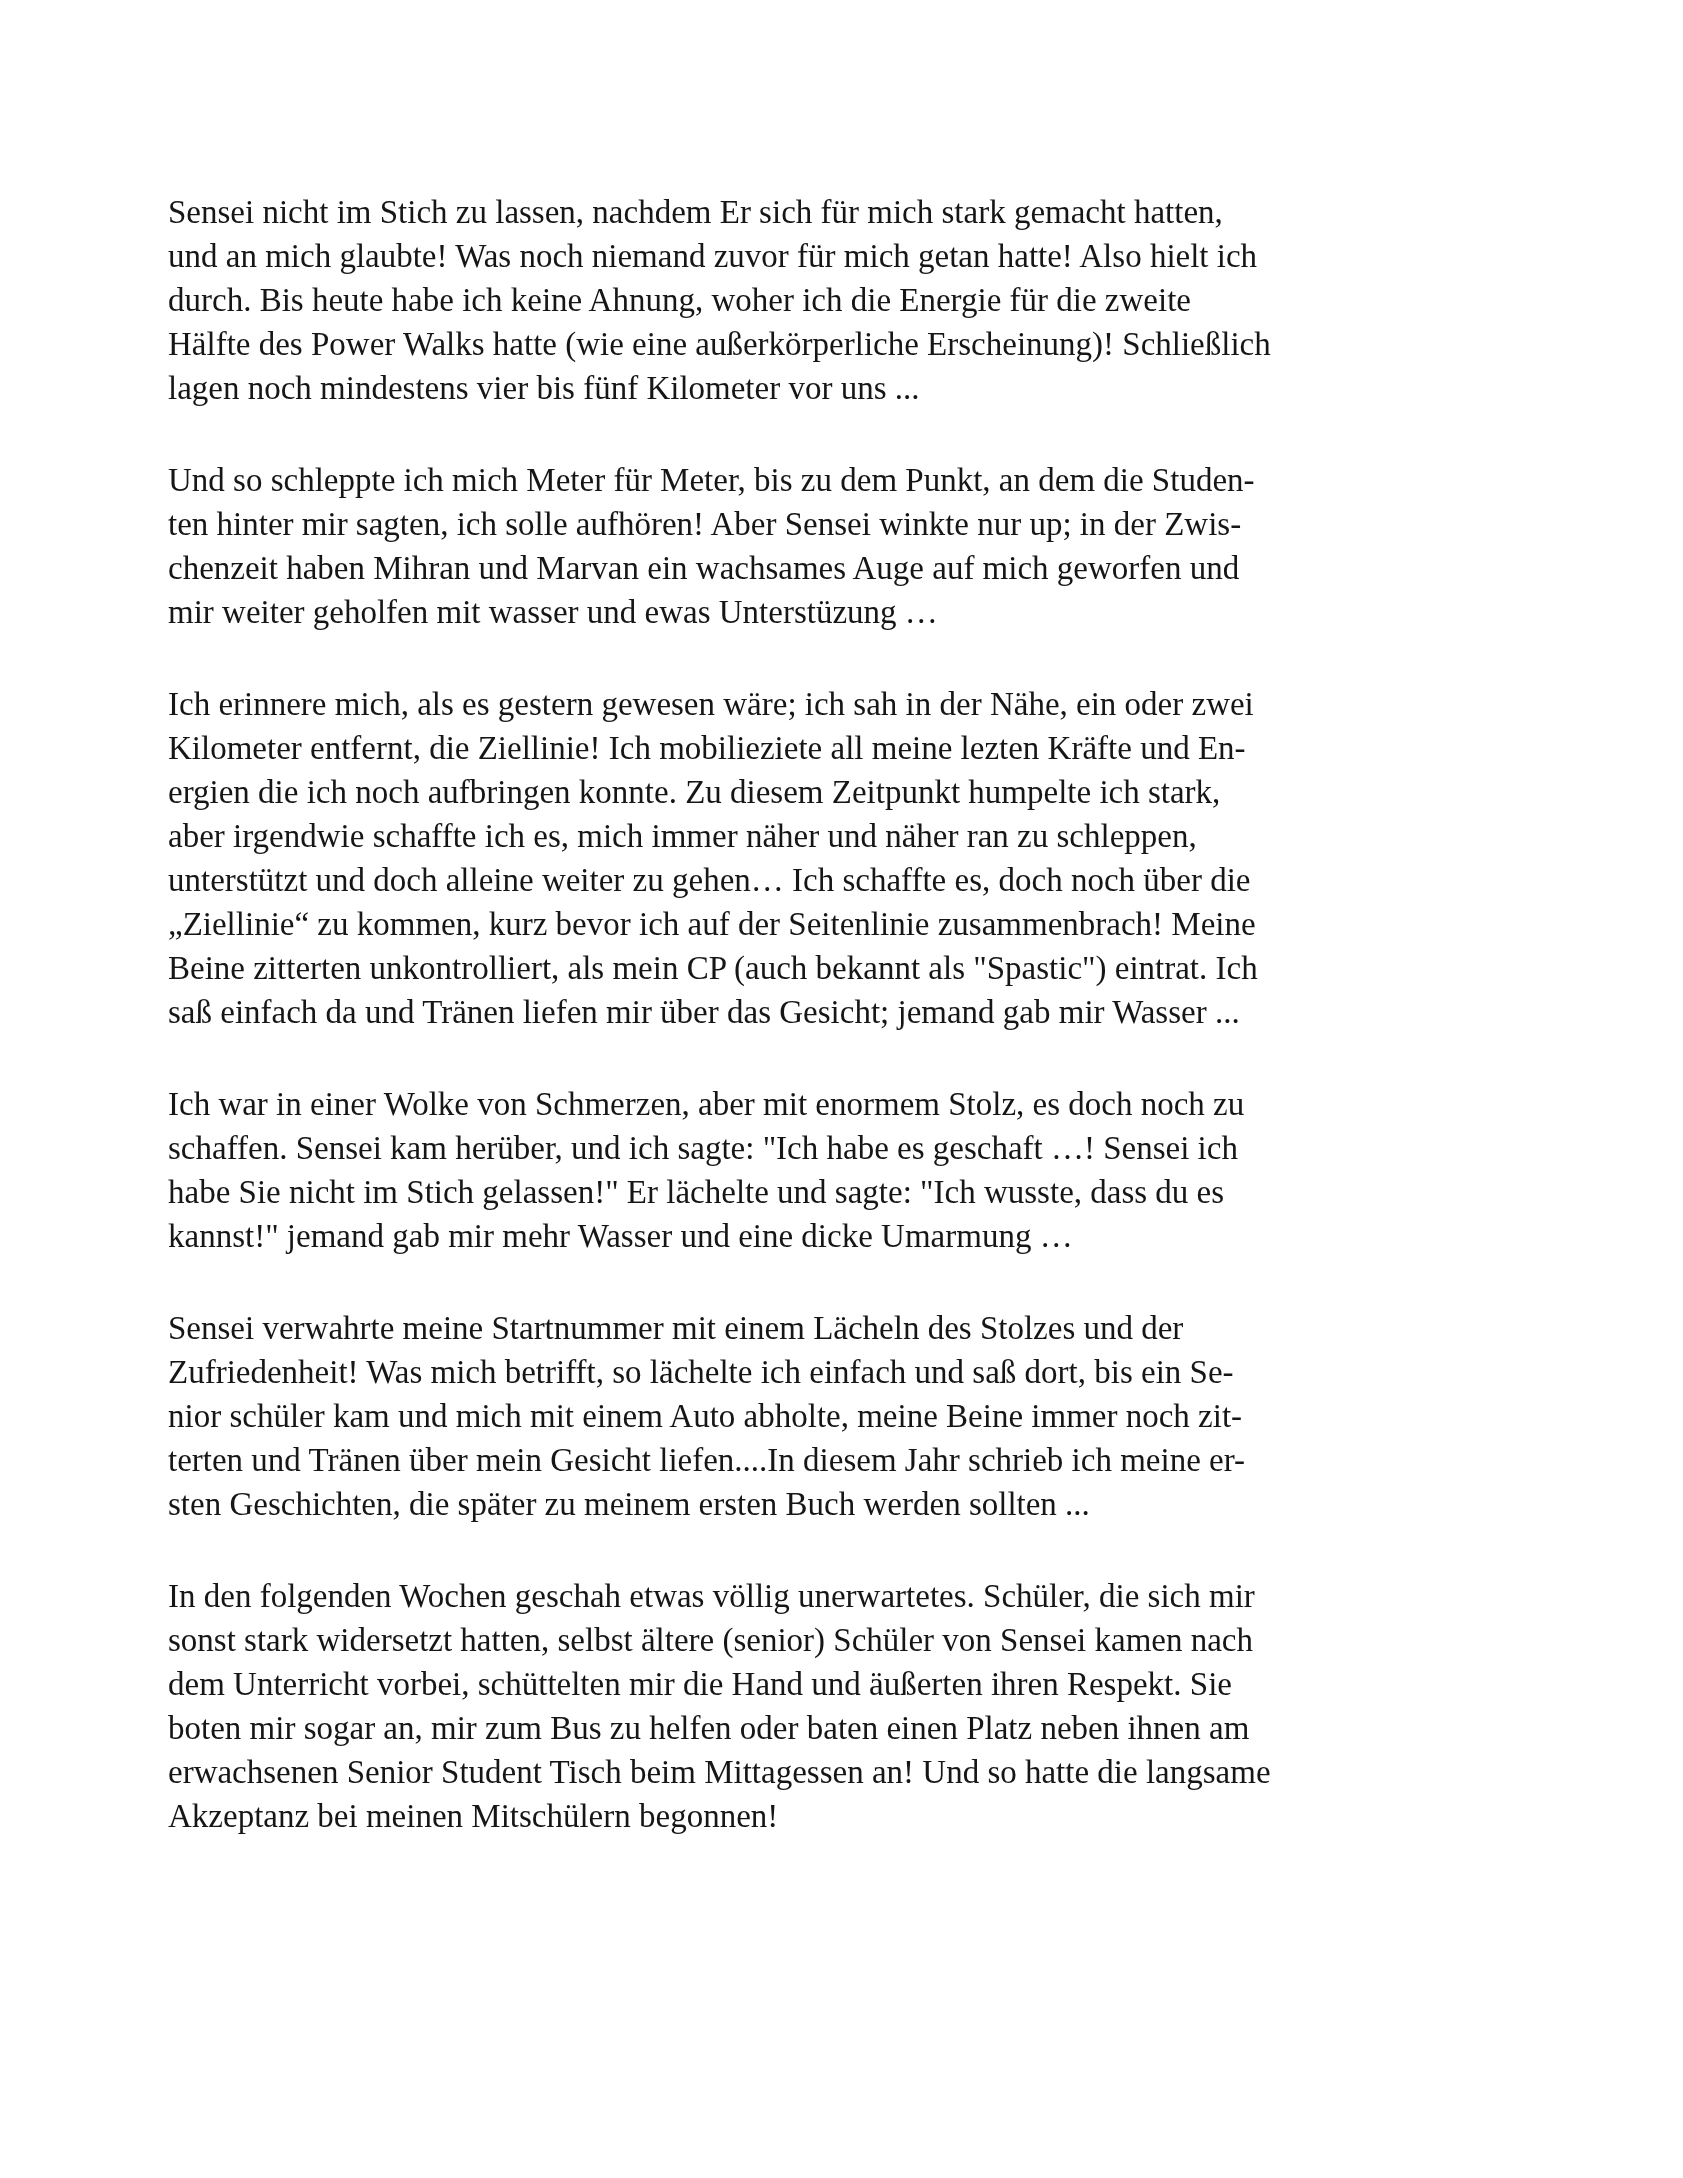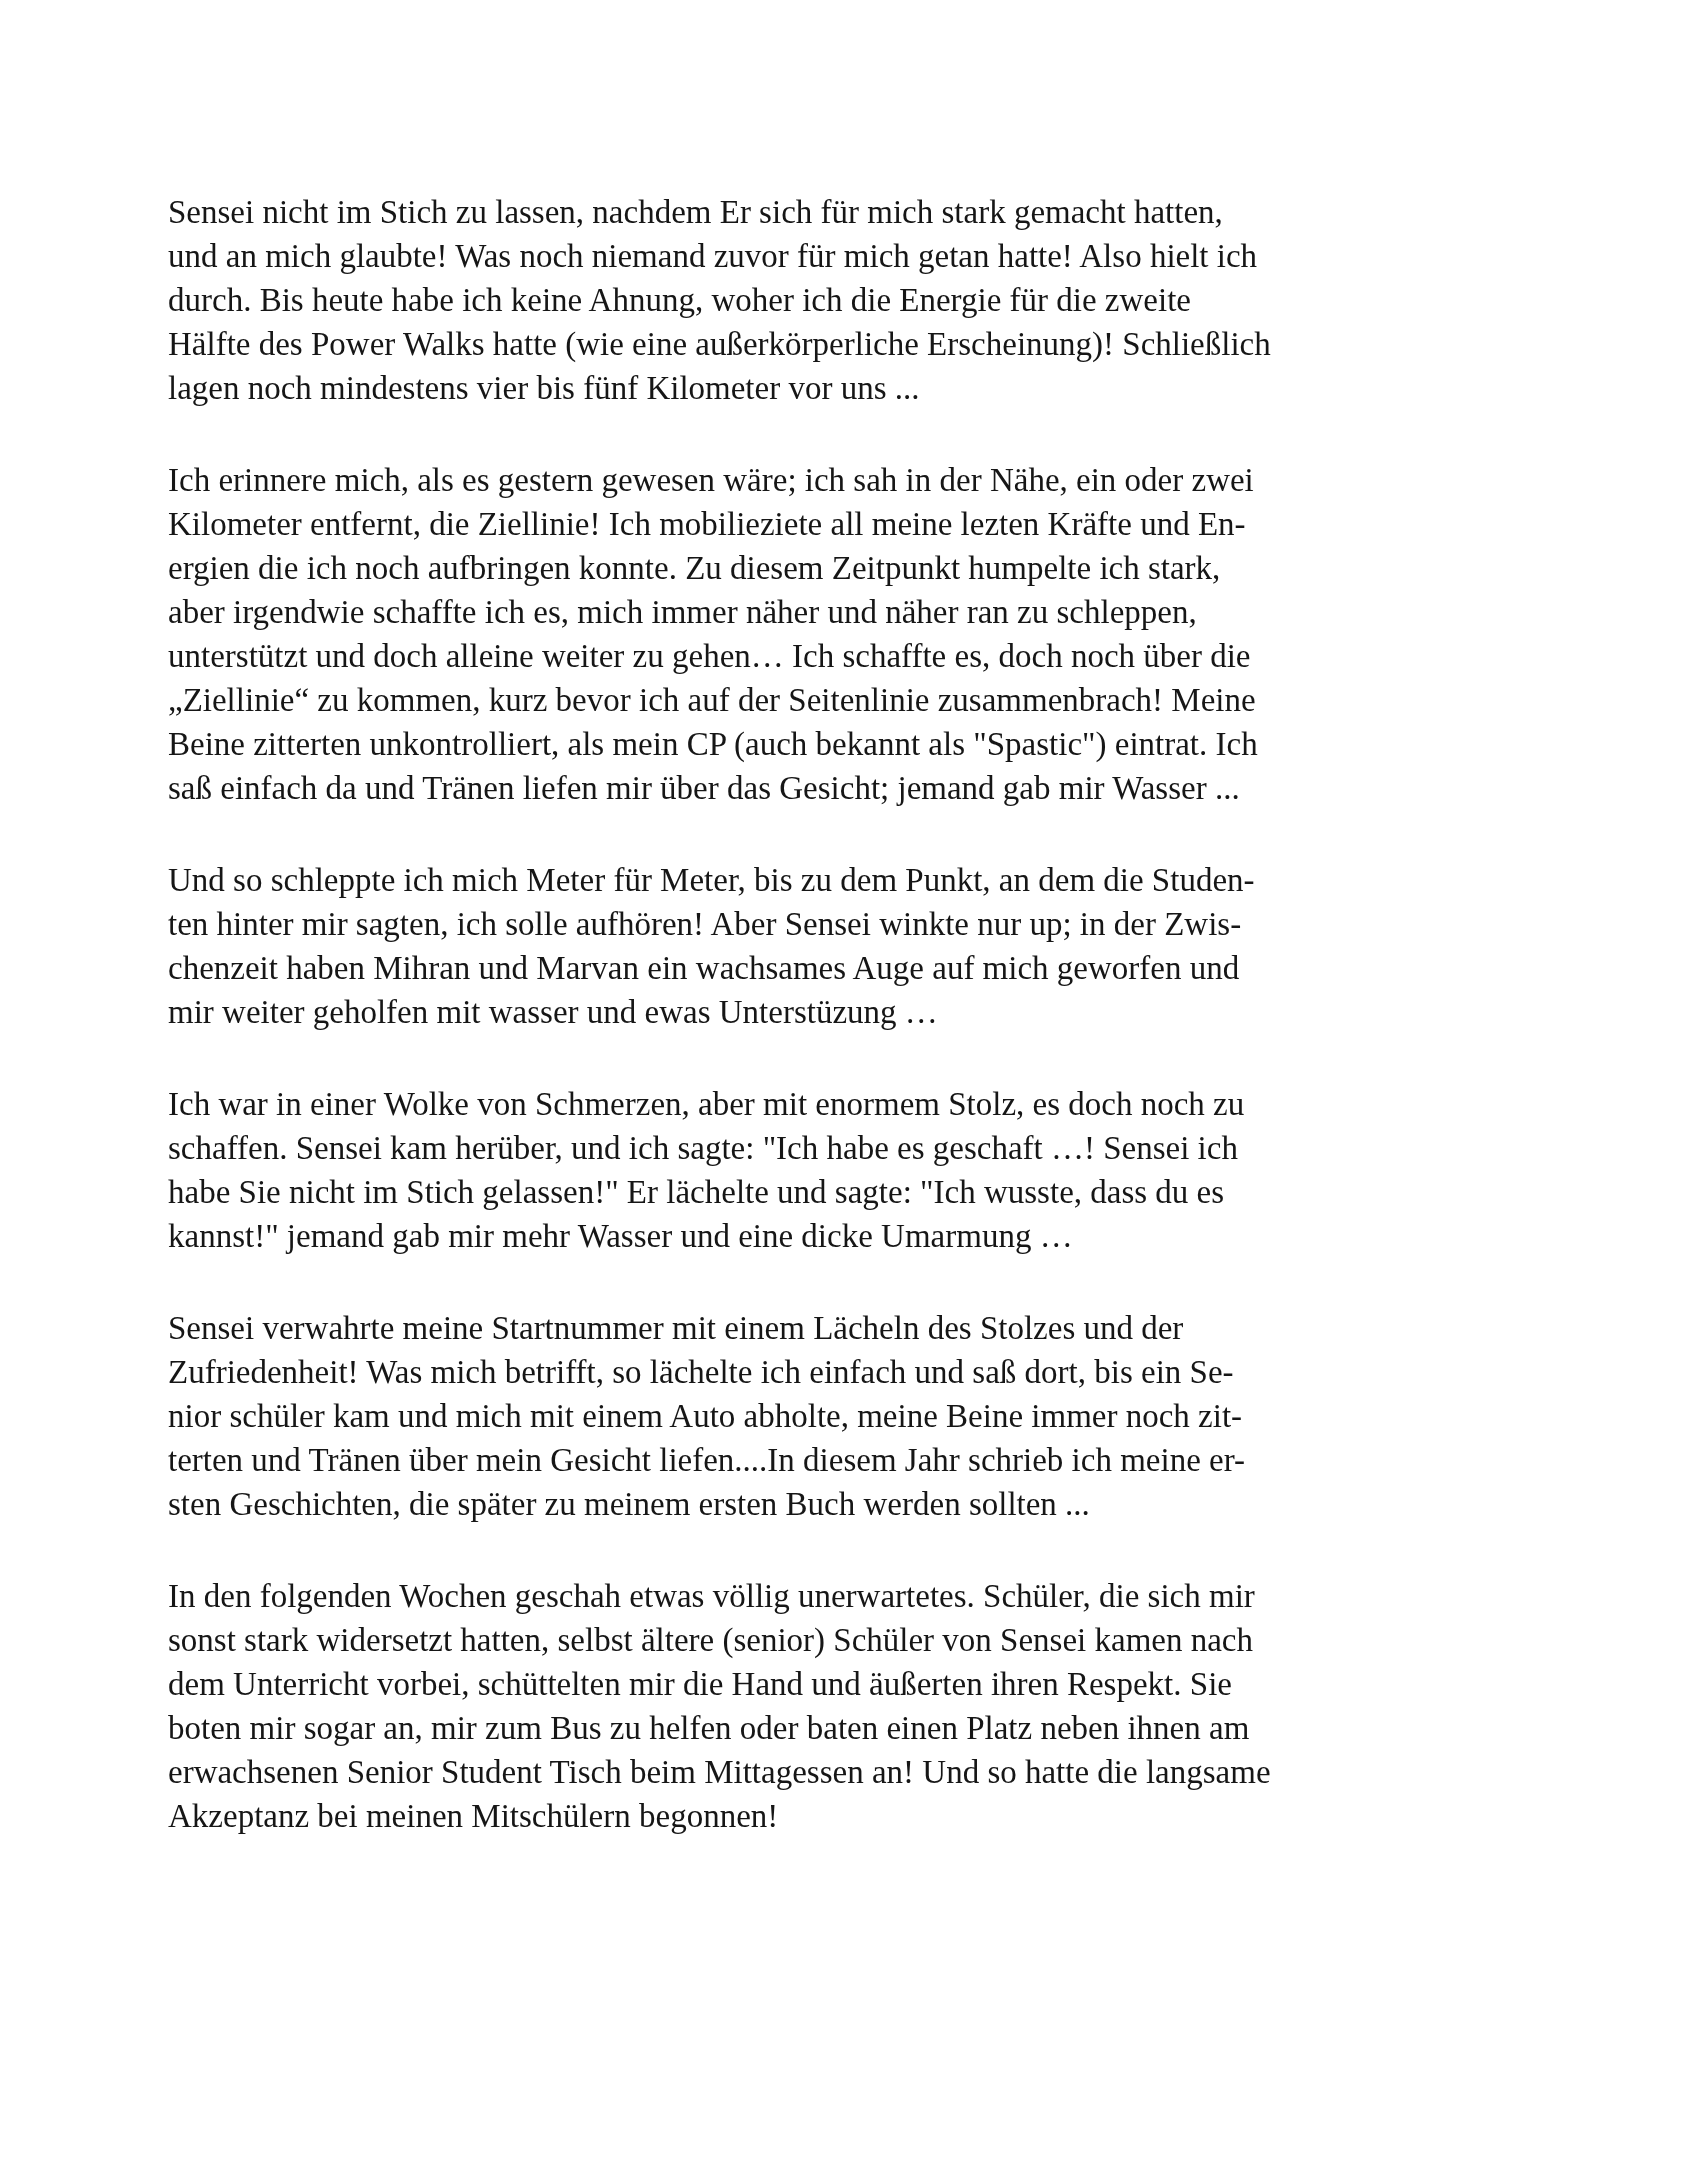--- a/index.html
+++ b/index.html
@@ -67,32 +67,32 @@
 <body>
 
 <div class="page">
 
   <main class="text-block">
     <p class="para">Sensei nicht im Stich zu lassen, nachdem Er sich für mich stark gemacht hatten,
 und an mich glaubte! Was noch niemand zuvor für mich getan hatte! Also hielt ich
 durch. Bis heute habe ich keine Ahnung, woher ich die Energie für die zweite
 Hälfte des Power Walks hatte (wie eine außerkörperliche Erscheinung)! Schließlich
 lagen noch mindestens vier bis fünf Kilometer vor uns ...</p>
+    <p class="para">Und so schleppte ich mich Meter für Meter, bis zu dem Punkt, an dem die Studen-
+ten hinter mir sagten, ich solle aufhören! Aber Sensei winkte nur up; in der Zwis-
+chenzeit haben Mihran und Marvan ein wachsames Auge auf mich geworfen und
+mir weiter geholfen mit wasser und ewas Unterstüzung …</p>
     <p class="para">Ich erinnere mich, als es gestern gewesen wäre; ich sah in der Nähe, ein oder zwei
 Kilometer entfernt, die Ziellinie! Ich mobilieziete all meine lezten Kräfte und En-
 ergien die ich noch aufbringen konnte. Zu diesem Zeitpunkt humpelte ich stark,
 aber irgendwie schaffte ich es, mich immer näher und näher ran zu schleppen,
 unterstützt und doch alleine weiter zu gehen… Ich schaffte es, doch noch über die
 „Ziellinie“ zu kommen, kurz bevor ich auf der Seitenlinie zusammenbrach! Meine
 Beine zitterten unkontrolliert, als mein CP (auch bekannt als "Spastic") eintrat. Ich
 saß einfach da und Tränen liefen mir über das Gesicht; jemand gab mir Wasser ...</p>
-    <p class="para">Und so schleppte ich mich Meter für Meter, bis zu dem Punkt, an dem die Studen-
-ten hinter mir sagten, ich solle aufhören! Aber Sensei winkte nur up; in der Zwis-
-chenzeit haben Mihran und Marvan ein wachsames Auge auf mich geworfen und
-mir weiter geholfen mit wasser und ewas Unterstüzung …</p>
     <p class="para">Ich war in einer Wolke von Schmerzen, aber mit enormem Stolz, es doch noch zu
 schaffen. Sensei kam herüber, und ich sagte: "Ich habe es geschaft …! Sensei ich
 habe Sie nicht im Stich gelassen!" Er lächelte und sagte: "Ich wusste, dass du es
 kannst!" jemand gab mir mehr Wasser und eine dicke Umarmung …</p>
     <p class="para">Sensei verwahrte meine Startnummer mit einem Lächeln des Stolzes und der
 Zufriedenheit! Was mich betrifft, so lächelte ich einfach und saß dort, bis ein Se-
 nior schüler kam und mich mit einem Auto abholte, meine Beine immer noch zit-
 terten und Tränen über mein Gesicht liefen....In diesem Jahr schrieb ich meine er-
 sten Geschichten, die später zu meinem ersten Buch werden sollten ...</p>
     <p class="para">In den folgenden Wochen geschah etwas völlig unerwartetes. Schüler, die sich mir

